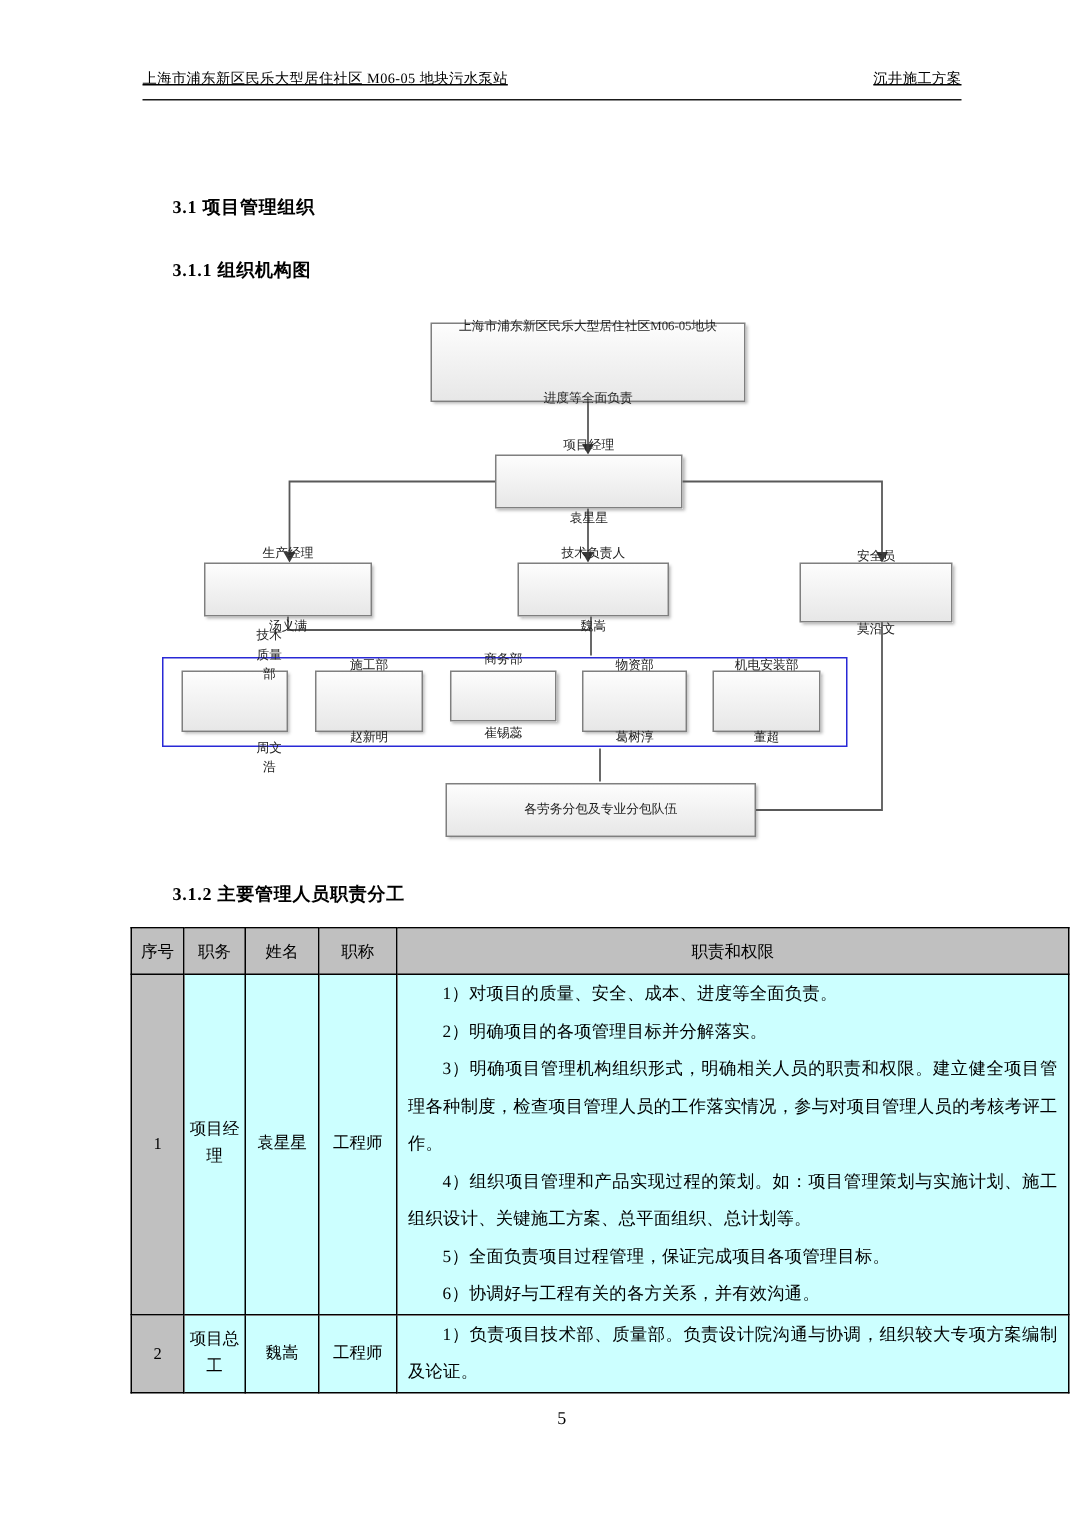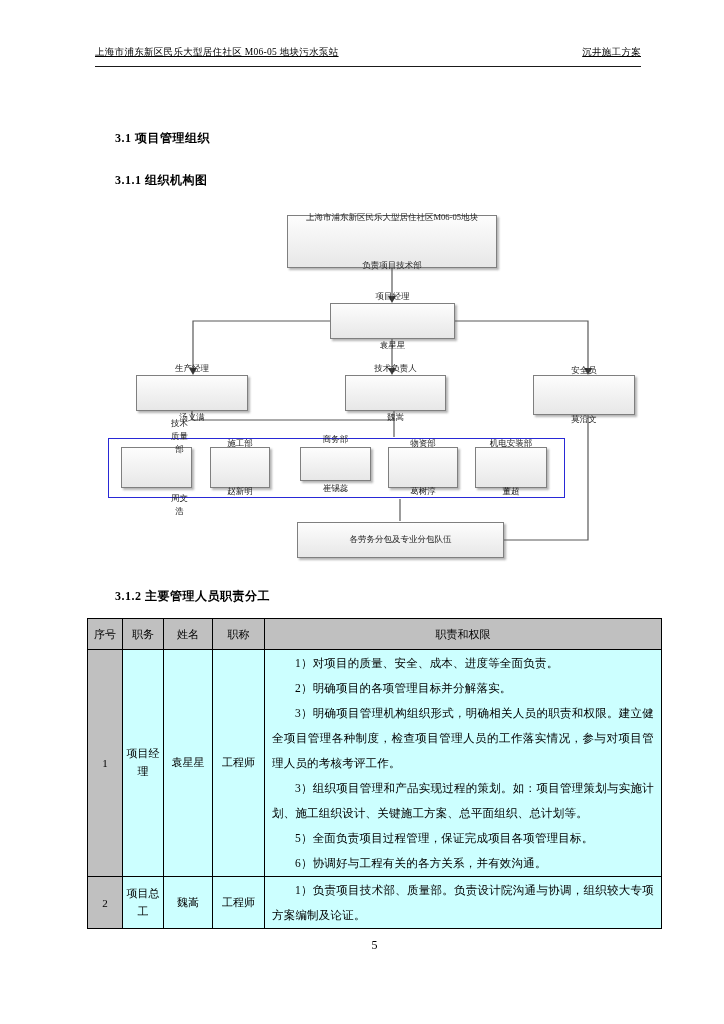--- a/index.html
+++ b/index.html
@@ -33,21 +33,21 @@
     border:1px solid #7f7f7f;
     box-shadow:1.5px 1.5px 2px rgba(90,90,90,.45);
     display:flex;flex-direction:column;justify-content:center;
     font-size:8.5px;line-height:1.55;text-align:center;color:#222;gap:35px;
   }
   .groupbox{
     position:absolute;box-sizing:border-box;border:1.5px solid #2929d6;background:transparent;
   }
   
   .dtable{
-    position:absolute;left:87px;top:618px;width:575px;
+    position:absolute;left:87px;top:618px;width:626px;
     border-collapse:collapse;table-layout:fixed;font-size:11px;border-radius:17px;
   }
   .dtable td{border:1px solid #000;padding:0;vertical-align:middle;overflow:hidden;}
   .dtable .hd{background:#c0c0c0;text-align:center;height:30px;font-size:11px;}
   .dtable .idx{background:#c0c0c0;text-align:center;}
   .dtable .cy{background:#ccffff;text-align:center;line-height:1.6;}
   .dtable .duty{background:#ccffff;text-align:justify;vertical-align:top;padding:1px 7px 0 7px;}
   .duty p{margin:0;font-size:11.5px;line-height:25px;text-indent:2em;letter-spacing:.2px;}
   .r1{height:225px;}
   .r2{height:49px;}
@@ -82,21 +82,21 @@
       <g fill="#3a3a3a" stroke="none">
         <polygon points="388,91 396,91 392,98"></polygon>
         <polygon points="189,163 197,163 193,170"></polygon>
         <polygon points="388,163 396,163 392,170"></polygon>
         <polygon points="584,163 592,163 588,170"></polygon>
       </g>
     </svg>
 
     <div class="obox" style="left:287px;top:10px;width:210px;height:53px;">
       <span>上海市浦东新区民乐大型居住社区M06-05地块</span>
-      <span>负责项目技术部</span>
+      <span>进度等全面负责</span>
     </div>
 
     <div class="obox" style="left:330px;top:98px;width:125px;height:36px;">
       <span>项目经理</span>
       <span>袁星星</span>
     </div>
 
     <div class="obox" style="left:136px;top:170px;width:112px;height:36px;">
       <span>生产经理</span>
       <span>汤义满</span>
@@ -109,21 +109,21 @@
       <span>安全员</span>
       <span>莫沿文</span>
     </div>
 
     <div class="groupbox" style="left:108px;top:233px;width:457px;height:60px;"></div>
 
     <div class="obox" style="left:121px;top:242px;width:71px;height:41px;padding-left:46px;">
       <span>技术质量部</span>
       <span>周文浩</span>
     </div>
-    <div class="obox" style="left:210px;top:242px;width:60px;height:41px;">
+    <div class="obox" style="left:210px;top:242px;width:72px;height:41px;">
       <span>施工部</span>
       <span>赵新明</span>
     </div>
     <div class="obox" style="left:300px;top:242px;width:71px;height:34px;">
       <span>商务部</span>
       <span>崔锡蕊</span>
     </div>
     <div class="obox" style="left:388px;top:242px;width:70px;height:41px;">
       <span>物资部</span>
       <span>葛树淳</span>
@@ -158,21 +158,21 @@
     </tr>
     <tr class="r1">
       <td class="idx">1</td>
       <td class="cy">项目经理</td>
       <td class="cy">袁星星</td>
       <td class="cy">工程师</td>
       <td class="duty">
         <p>1）对项目的质量、安全、成本、进度等全面负责。</p>
         <p>2）明确项目的各项管理目标并分解落实。</p>
         <p>3）明确项目管理机构组织形式，明确相关人员的职责和权限。建立健全项目管理各种制度，检查项目管理人员的工作落实情况，参与对项目管理人员的考核考评工作。</p>
-        <p>3）组织项目管理和产品实现过程的策划。如：项目管理策划与实施计划、施工组织设计、关键施工方案、总平面组织、总计划等。</p>
+        <p>4）组织项目管理和产品实现过程的策划。如：项目管理策划与实施计划、施工组织设计、关键施工方案、总平面组织、总计划等。</p>
         <p>5）全面负责项目过程管理，保证完成项目各项管理目标。</p>
         <p>6）协调好与工程有关的各方关系，并有效沟通。</p>
       </td>
     </tr>
     <tr class="r2">
       <td class="idx">2</td>
       <td class="cy">项目总工</td>
       <td class="cy">魏嵩</td>
       <td class="cy">工程师</td>
       <td class="duty">

